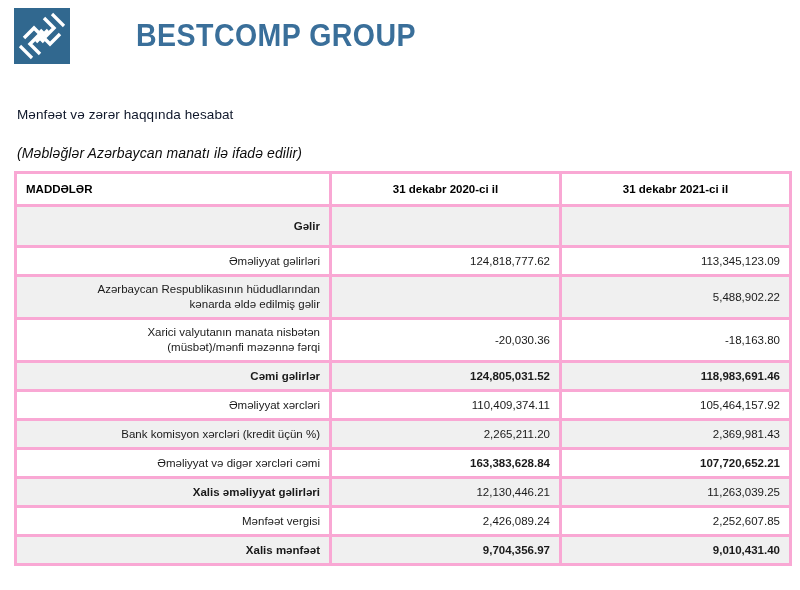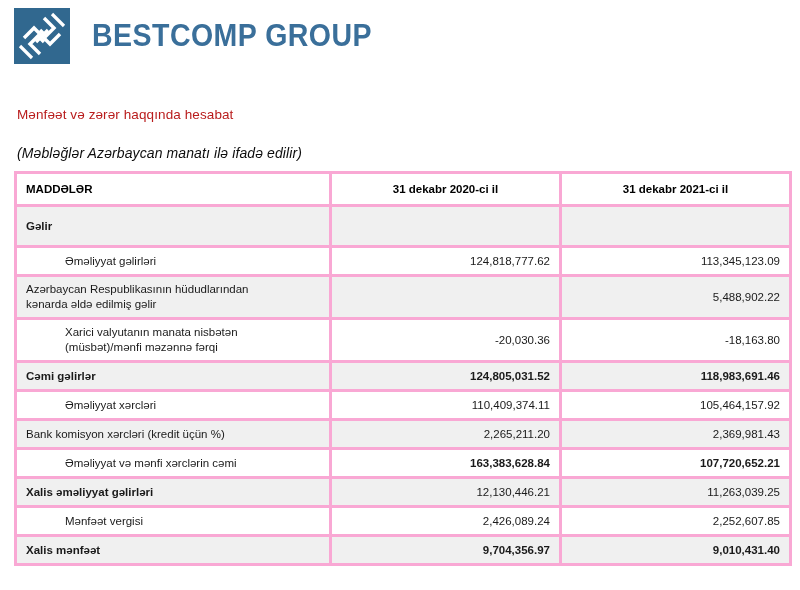--- a/index.html
+++ b/index.html
@@ -17,20 +17,21 @@
     position: relative;
   }
 
   
   .brand-band {
     height: 72px;
     display: flex;
     align-items: center;
     padding: 0 0 0 14px;
     box-sizing: border-box;
+    gap: 44px;
   }
   .logo-mark {
     width: 56px;
     height: 56px;
     flex: 0 0 56px;
     background: #31688f;
     position: relative;
   }
   .logo-mark svg { display: block; width: 56px; height: 56px; }
 
@@ -45,21 +46,21 @@
     transform-origin: left center;
     white-space: nowrap;
   }
 
   
   .titles {
     padding: 34px 0 0 17px;
   }
   .report-title {
     font-size: 13.5px;
-    color: #b91c1c;
+    color: #0f172a;
     line-height: 1.35;
     letter-spacing: 0.1px;
   }
   .report-subtitle {
     font-size: 14px;
     font-style: italic;
     color: #0d0d0d;
     line-height: 1.35;
     margin-top: 20px;
     letter-spacing: 0.1px;
@@ -92,21 +93,21 @@
     font-size: 11.5px;
     font-weight: bold;
     background: #ffffff;
     color: #000000;
   }
   th.h-label { text-align: left; }
   th.h-num   { text-align: center; }
 
   
   td.lbl {
-    text-align: left;
+    text-align: right;
     color: #1a1a1a;
   }
   td.num {
     text-align: right;
     color: #1a1a1a;
     white-space: nowrap;
   }
 
   tr.r-shade td { background: #f0f0f0; }
   tr.r-plain td { background: #ffffff; padding-left: 48px; }
@@ -206,21 +207,21 @@
         </tr>
         <tr class="r-shade std">
           <td class="lbl">
             <span class="lbl-line">Bank komisyon xərcləri (kredit üçün %)</span>
           </td>
           <td class="num">2,265,211.20</td>
           <td class="num">2,369,981.43</td>
         </tr>
         <tr class="r-plain std">
           <td class="lbl">
-            <span class="lbl-line">Əməliyyat və mənfi xərclərin cəmi</span>
+            <span class="lbl-line">Əməliyyat və digər xərcləri cəmi</span>
           </td>
           <td class="num b">163,383,628.84</td>
           <td class="num b">107,720,652.21</td>
         </tr>
         <tr class="r-shade std">
           <td class="lbl b">
             <span class="lbl-line">Xalis əməliyyat  gəlirləri</span>
           </td>
           <td class="num">12,130,446.21</td>
           <td class="num">11,263,039.25</td>

